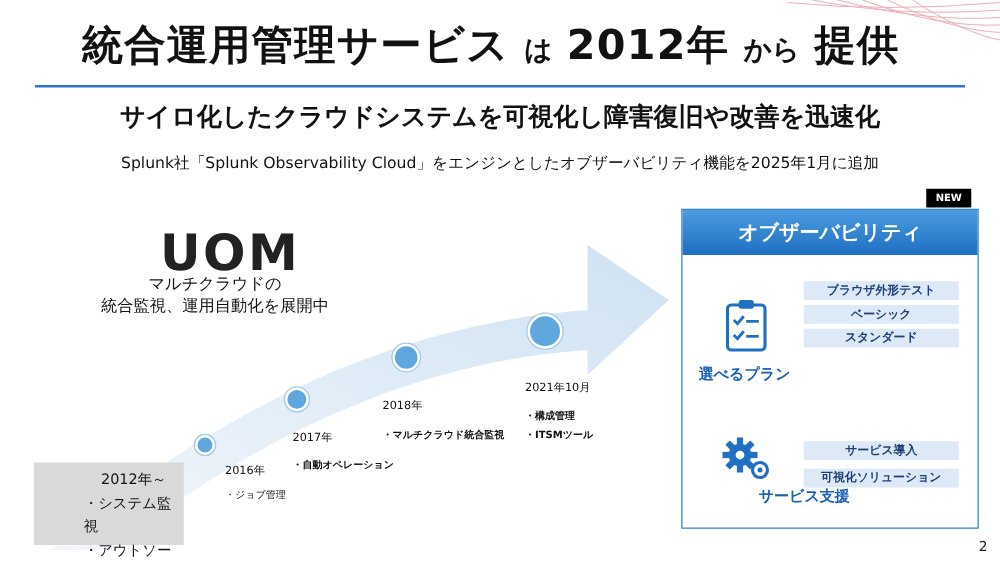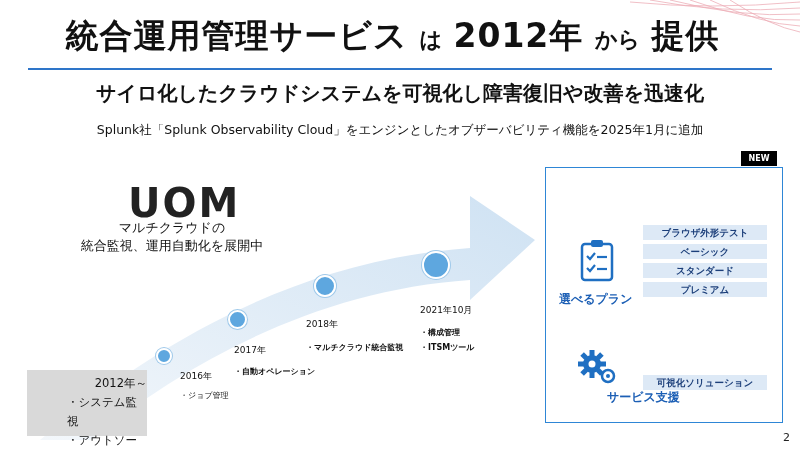--- a/index.html
+++ b/index.html
@@ -23,21 +23,21 @@
   .uom-logo { position: absolute; left: 128px; top: 180px; font-size: 40px; font-weight: bold; color: #222; letter-spacing: 2px; font-family: "DejaVu Sans", sans-serif; }
   .uom-desc { position: absolute; left: 52px; top: 219px; width: 240px; font-size: 13px; line-height: 18px; color: #111; text-align: center; }
 
   .dot { position: absolute; border-radius: 50%; background: #5ea7df; border: 2px solid #ffffff; box-shadow: 0 0 0 1px #9fc9ea; }
 
   .ms-label { position: absolute; font-size: 9px; color: #111; white-space: nowrap; }
   .ms-item { position: absolute; font-size: 8px; color: #111; white-space: nowrap; font-weight: bold; }
   .ms-item.light { font-weight: normal; }
 
   .start-box { position: absolute; left: 27px; top: 370px; width: 120px; height: 66px; background: #d9d9d9; font-size: 11.5px; line-height: 19px; padding-top: 4px; color: #111; }
-  .start-box div { text-align: right; padding-left: 40px; }
+  .start-box div { text-align: center; padding-left: 40px; }
   .start-box .ln { text-align: left; padding-left: 40px; }
 
   .panel { position: absolute; left: 545px; top: 167px; width: 238px; height: 256px; border: 1.5px solid #2e86d6; background: #ffffff; }
   .new-badge { position: absolute; left: 741px; top: 151px; width: 36px; height: 15px; background: #000000; color: #fff; font-size: 8px; font-weight: bold; text-align: center; line-height: 15px; }
   .panel-header { position: absolute; left: 0; top: 0; right: 0; height: 36px; background: linear-gradient(#4a9be0, #1f6fc2); color: #fff; font-weight: bold; font-size: 16px; text-align: center; line-height: 36px; }
 
   .section-label { position: absolute; font-size: 12px; font-weight: bold; color: #1c5fb5; white-space: nowrap; }
 
   .pill { position: absolute; left: 97px; width: 124px; height: 15px; background: #dde9f6; color: #1c3f7a; font-size: 9.5px; font-weight: bold; text-align: center; line-height: 15px; }
 
@@ -106,50 +106,51 @@
 
 <div class="start-box">
   <div>2012年～</div>
   <div class="ln">・システム監視</div>
   <div class="ln">・アウトソーシング</div>
 </div>
 
 <div class="new-badge">NEW</div>
 
 <div class="panel">
+  <div class="panel-header">オブザーバビリティ</div>
 
   <svg style="position:absolute; left:34px; top:72px;" width="34" height="42" viewBox="0 0 34 42">
     <rect x="2" y="4" width="30" height="36" rx="3" fill="#fff" stroke="#1f6fc2" stroke-width="2.5"></rect>
     <rect x="11" y="0" width="12" height="7" rx="2" fill="#1f6fc2"></rect>
     <path d="M7 16 l3 3 l5 -6" stroke="#1f6fc2" stroke-width="2.2" fill="none"></path>
     <line x1="17" y1="17" x2="27" y2="17" stroke="#1f6fc2" stroke-width="2.2"></line>
     <path d="M7 28 l3 3 l5 -6" stroke="#1f6fc2" stroke-width="2.2" fill="none"></path>
     <line x1="17" y1="29" x2="27" y2="29" stroke="#1f6fc2" stroke-width="2.2"></line>
   </svg>
   <div class="section-label" style="left:13px; top:123px;">選べるプラン</div>
 
   <div class="pill" style="top:76px;">ベーシック</div>
   <div class="pill" style="top:57px;">ブラウザ外形テスト</div>
   <div class="pill" style="top:95px;">スタンダード</div>
-  <div class="pill" style="top:114px;">プレミアム</div>
 
   <svg style="position:absolute; left:30px; top:180px;" width="44" height="40" viewBox="0 0 44 40">
     <g fill="#1f6fc2">
       <circle cx="16" cy="16" r="9"></circle>
       <rect x="13.5" y="2" width="5" height="6"></rect>
       <rect x="13.5" y="24" width="5" height="6"></rect>
       <rect x="2" y="13.5" width="6" height="5"></rect>
       <rect x="24" y="13.5" width="6" height="5"></rect>
       <rect x="13.5" y="2" width="5" height="6" transform="rotate(45 16 16)"></rect>
       <rect x="13.5" y="24" width="5" height="6" transform="rotate(45 16 16)"></rect>
       <rect x="2" y="13.5" width="6" height="5" transform="rotate(45 16 16)"></rect>
       <rect x="24" y="13.5" width="6" height="5" transform="rotate(45 16 16)"></rect>
     </g>
     <circle cx="16" cy="16" r="3.5" fill="#fff"></circle>
     <circle cx="32" cy="28" r="6" fill="#fff" stroke="#1f6fc2" stroke-width="2.5"></circle>
     <circle cx="32" cy="28" r="2" fill="#1f6fc2"></circle>
   </svg>
   <div class="section-label" style="left:13px; top:221px;margin-left:48px;">サービス支援</div>
 
+  <div class="pill" style="top:185px;">サービス導入</div>
   <div class="pill" style="top:207px;">可視化ソリューション</div>
 </div>
 
 <div class="page-num">2</div>
 
 </body></html>

